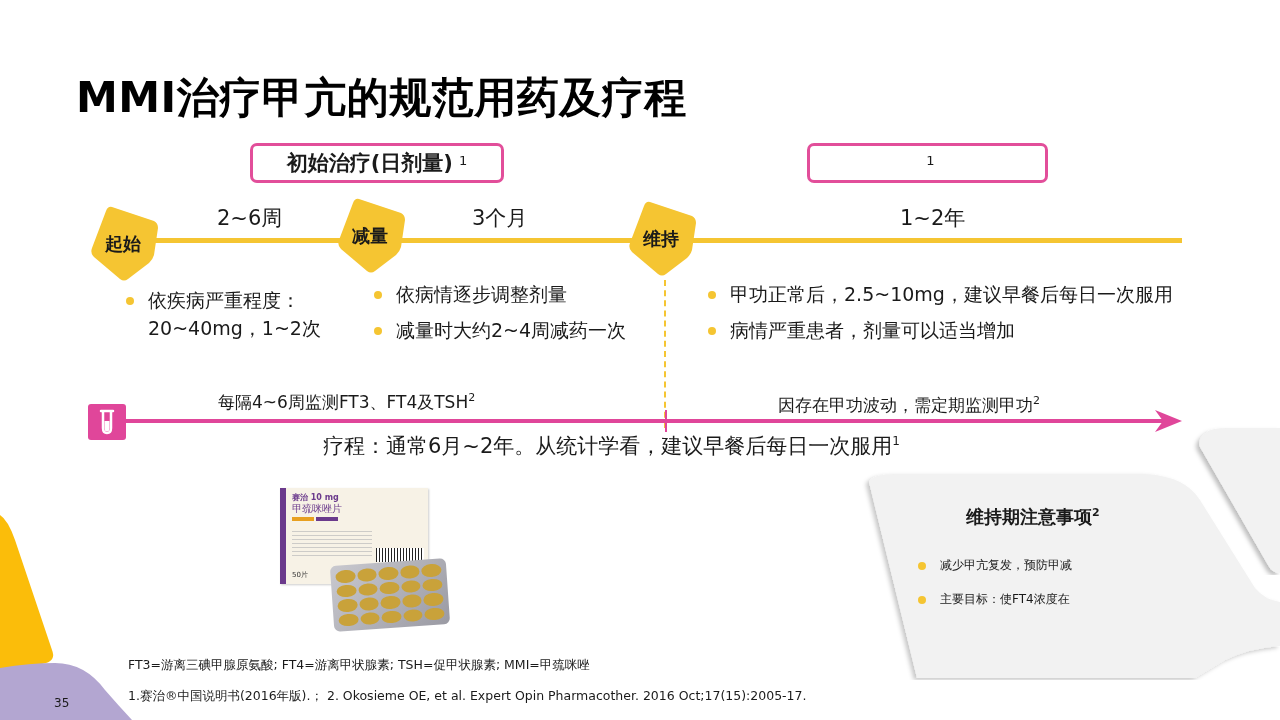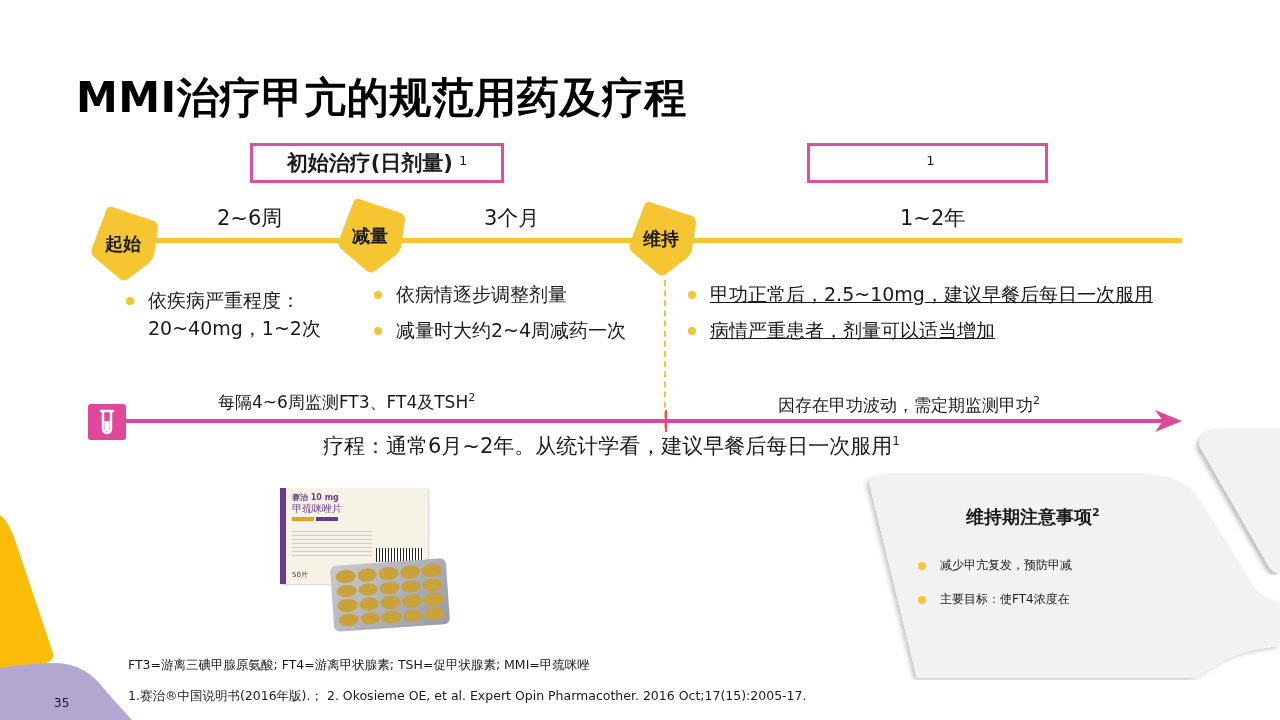--- a/index.html
+++ b/index.html
@@ -8,21 +8,21 @@
     background: #ffffff;
     font-family: "DejaVu Sans", "Liberation Sans", sans-serif;
     color: #1a1a1a;
   }
   .abs { position: absolute; }
   .title {
     left: 76px; top: 70px; font-size: 42px; font-weight: bold; color: #000;
     letter-spacing: 0.5px; white-space: nowrap;
   }
   .phase-box {
-    height: 40px; border: 3px solid #e24e9a; border-radius: 0; background: #fff;
+    height: 40px; border: 3px solid #e24e9a; border-radius: 7px; background: #fff;
     box-sizing: border-box; display: flex; align-items: center; justify-content: center;
     font-size: 21px; font-weight: bold; color: #1a1a1a; white-space: nowrap;
   }
   .phase-box sup { font-weight: normal; font-size: 13px; margin-left: 6px; position: relative; top: -3px; }
   .yline { height: 5px; background: #f5c532; }
   .pent { width: 74px; height: 74px; }
   .pent svg { position: absolute; left: 0; top: 0; }
   .pent-label {
     position: absolute; left: 0; top: 0; width: 100%; height: 100%;
     display: flex; align-items: center; justify-content: center;
@@ -107,31 +107,31 @@
   <div class="pent-label" style="left:0;top:4px;">减量</div>
 </div>
 <div class="abs pent" style="left:624px;top:198px;">
   <svg width="80" height="80" viewBox="0 0 80 80">
       <path d="M26 4 L68 18 Q72 20 72 25 L68 52 Q67 56 63 60 L42 76 Q38 79 34 76 L8 54 Q4 50 6 45 L20 8 Q22 3 26 4 Z" fill="#f5c532"></path>
     </svg>
   <div class="pent-label" style="left:0;top:4px;">维持</div>
 </div>
 
 <div class="abs dur" style="left:217px;top:204px;">2~6周</div>
-<div class="abs dur" style="left:472px;top:204px;margin-left:12px;">3个月</div>
+<div class="abs dur" style="left:472px;top:204px;">3个月</div>
 <div class="abs dur" style="left:900px;top:204px;">1~2年</div>
 
 <ul class="abs bullets" style="left:126px;top:286px;">
   <li><span>依疾病严重程度：</span><br><span>20~40mg，1~2次</span></li>
 </ul>
 <ul class="abs bullets" style="left:374px;top:280px;">
   <li class="gap">依病情逐步调整剂量</li>
   <li>减量时大约2~4周减药一次</li>
 </ul>
-<ul class="abs bullets" style="left:688px;top:280px;text-decoration:underline;">
+<ul class="abs bullets" style="left:708px;top:280px;">
   <li class="gap">甲功正常后，2.5~10mg，建议早餐后每日一次服用</li>
   <li>病情严重患者，剂量可以适当增加</li>
 </ul>
 
 <div class="abs vdash" style="left:664px;top:280px;height:148px;"></div>
 
 <div class="abs tube-icon" style="left:88px;top:404px;">
   <svg width="18" height="26" viewBox="0 0 18 26">
       <path d="M3 2 L15 2 M5 2 L5 19 Q5 24 9 24 Q13 24 13 19 L13 2" stroke="#fff" stroke-width="2.5" fill="none" stroke-linecap="round"></path>
       <path d="M6.5 12 L11.5 12 L11.5 19 Q11.5 22.5 9 22.5 Q6.5 22.5 6.5 19 Z" fill="#fff"></path>

